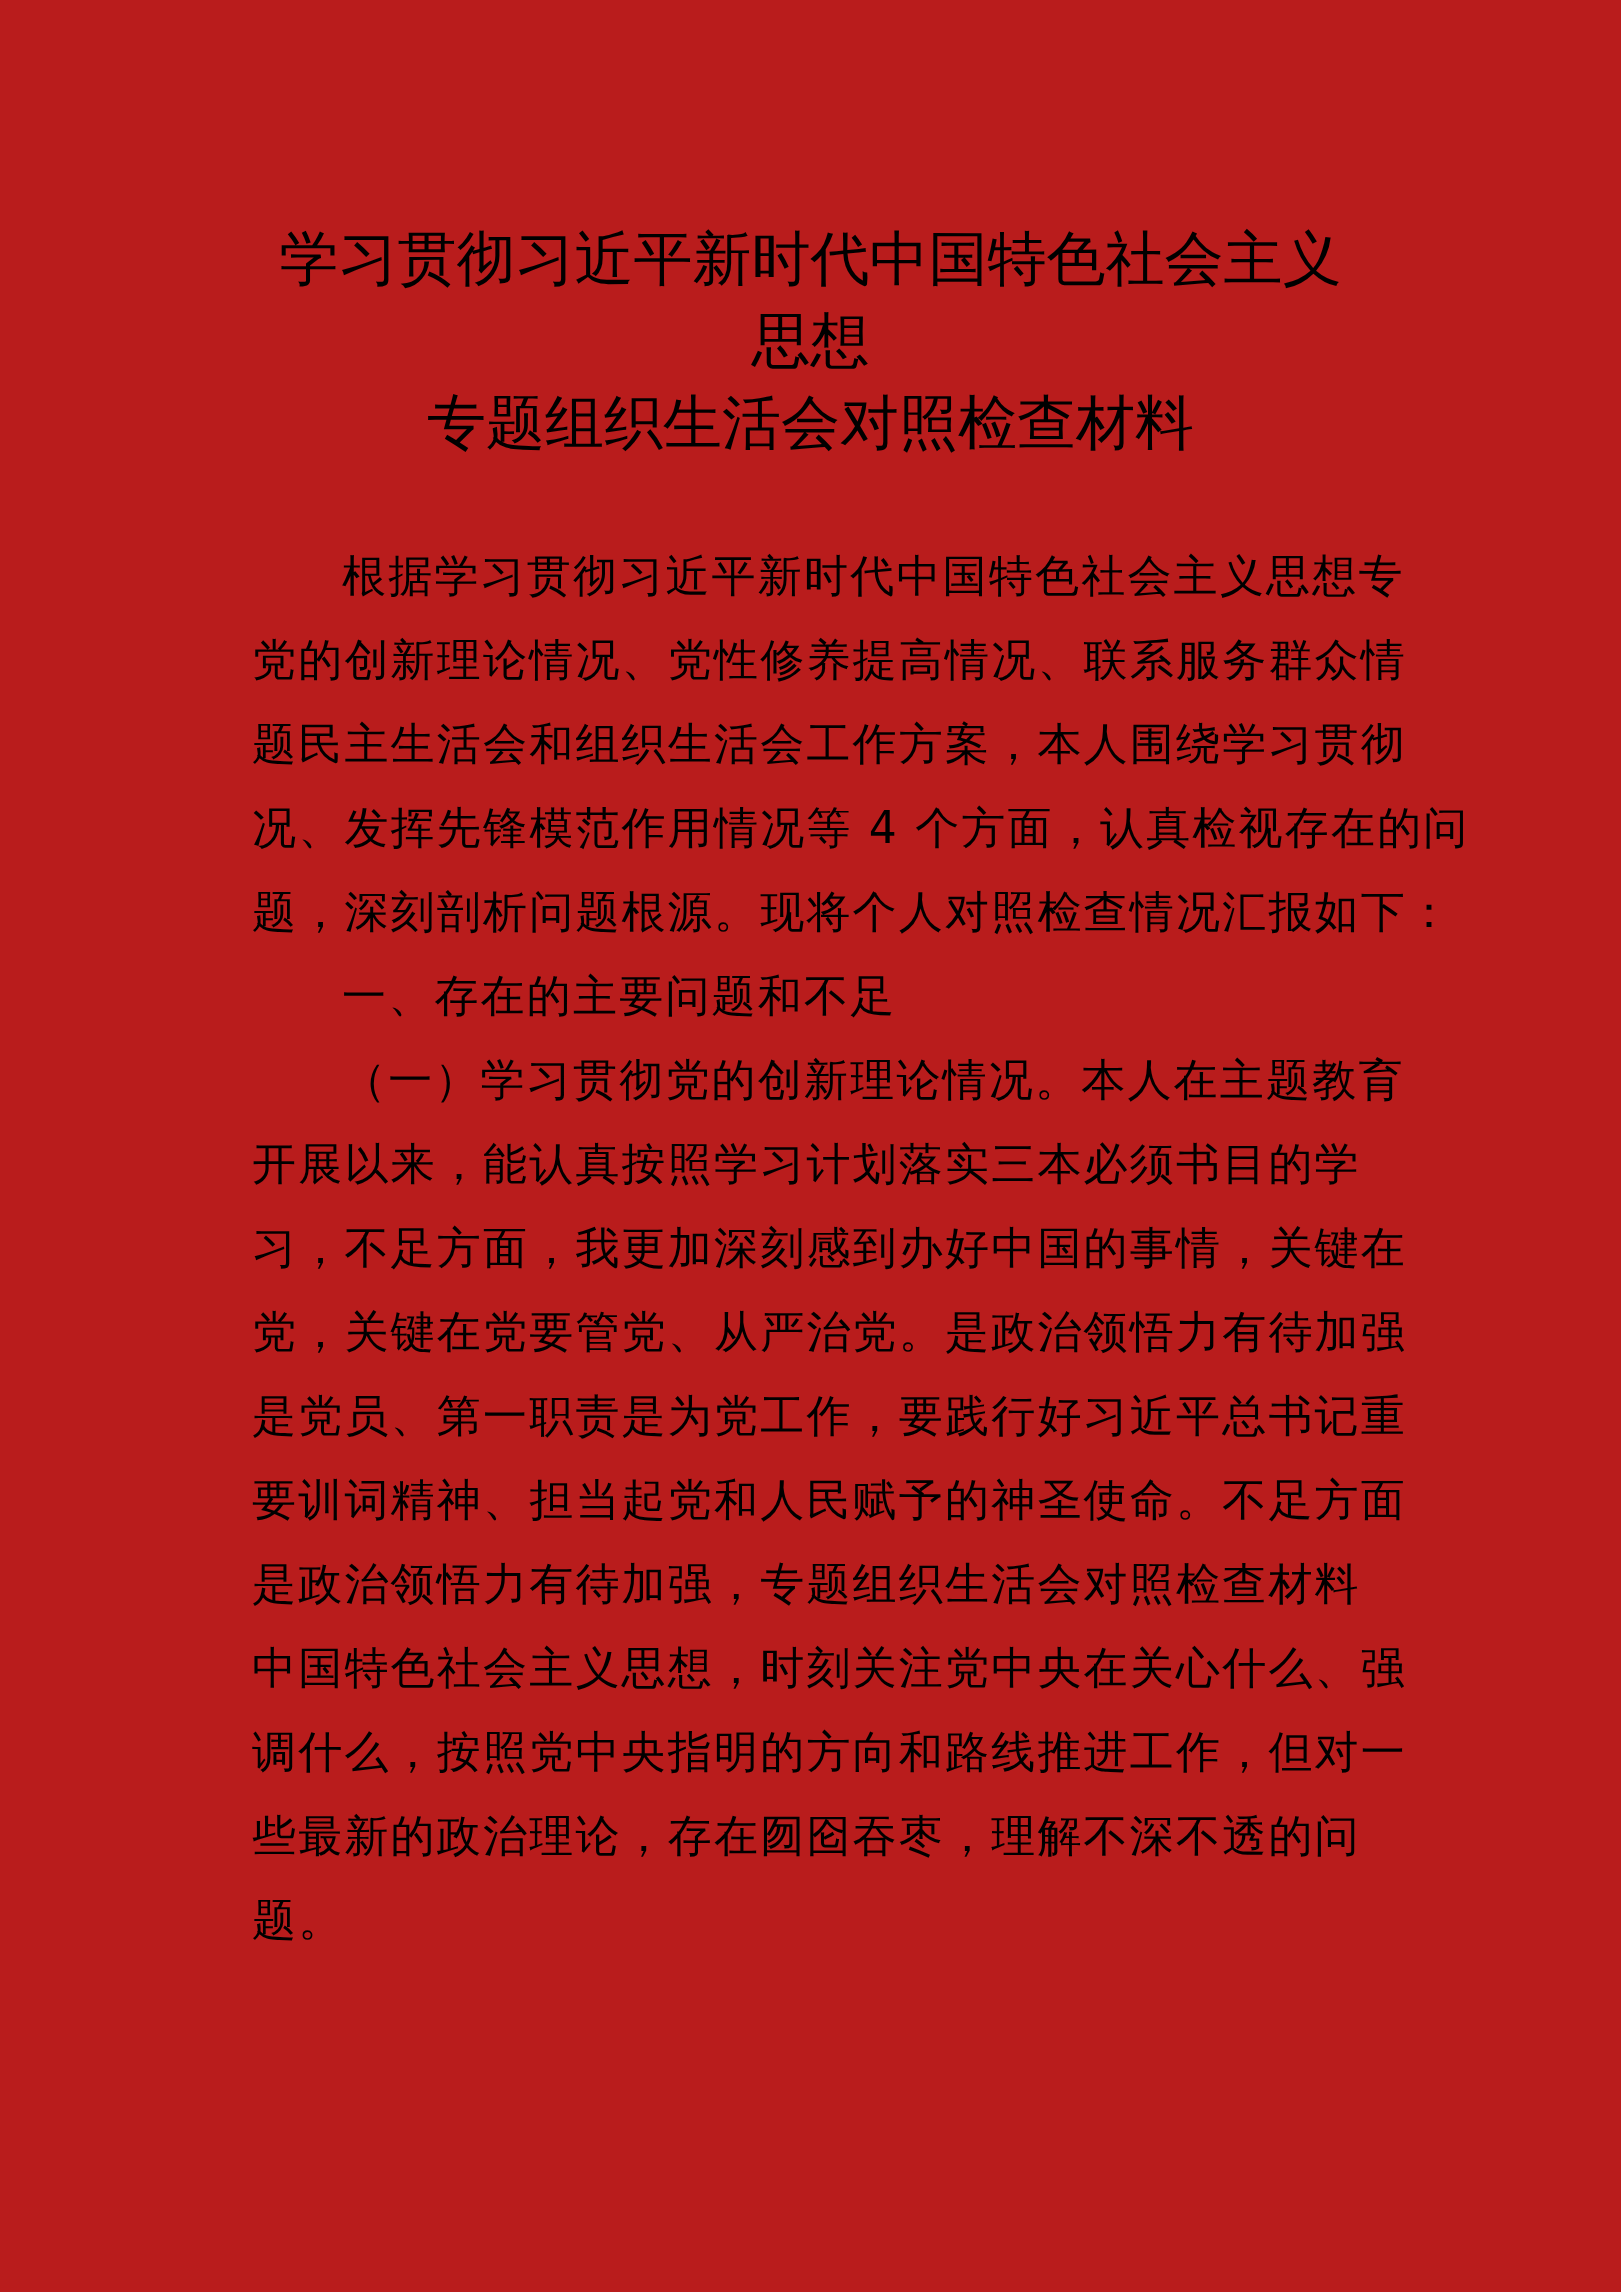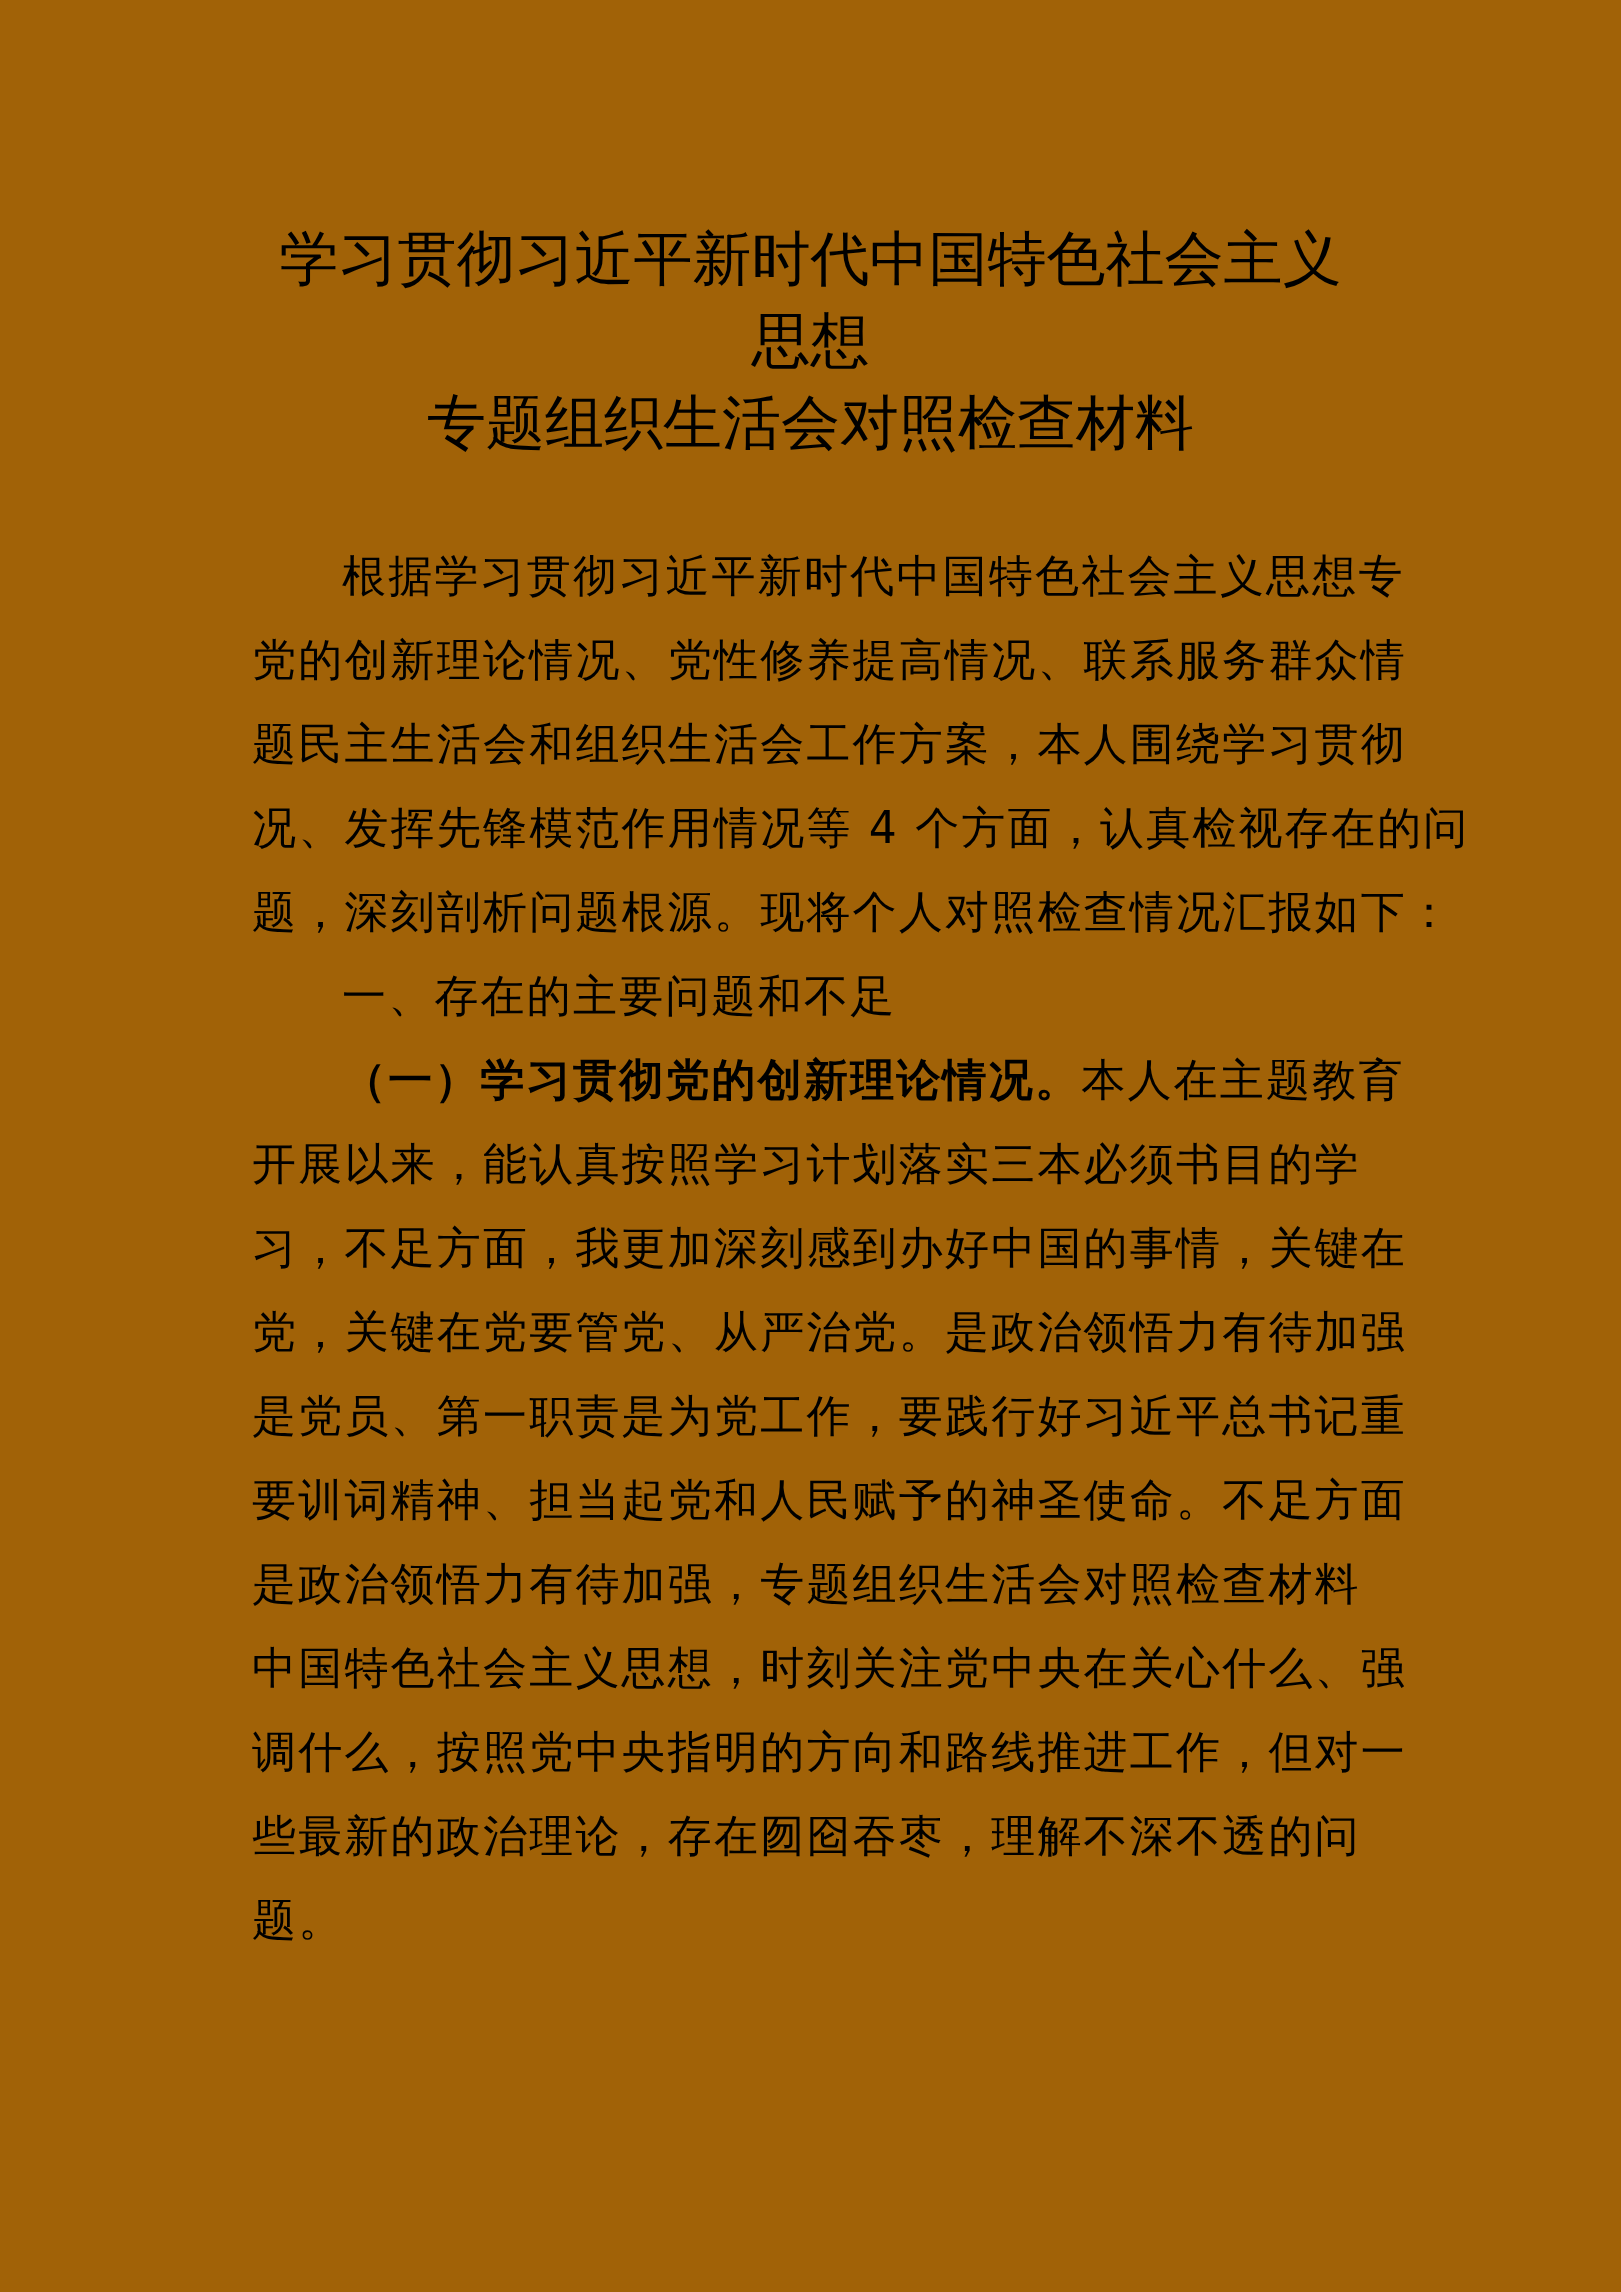--- a/index.html
+++ b/index.html
@@ -14,21 +14,21 @@
       overflow: hidden;
       font-family: "DejaVu Sans", "Liberation Sans", sans-serif;
       color: #000000;
     }
     .page {
       position: absolute;
       left: 0;
       top: 0;
       width: 1621px;
       height: 2293px;
-      background: #a16207;
+      background: #b91c1c;
     }
     .title-block {
       position: absolute;
       left: 0;
       top: 218px;
       width: 1621px;
       text-align: center;
     }
     .title-line {
       display: block;
@@ -49,21 +49,21 @@
       font-size: 44px;
       line-height: 84px;
       height: 84px;
       white-space: nowrap;
       letter-spacing: 2.2px;
     }
     .indent {
       padding-left: 90px;
     }
     .bold {
-      font-weight: bold;
+      font-weight: normal;
     }
     .gap {
       display: block;
       height: 15.7px;
     }
   </style>
 </head>
 <body>
 
 <div class="page">

